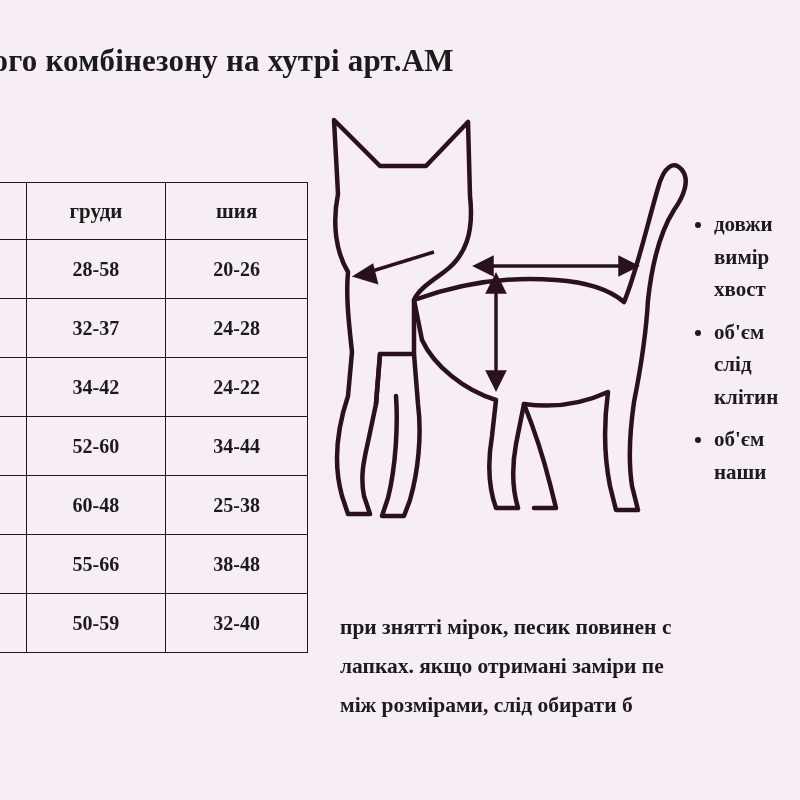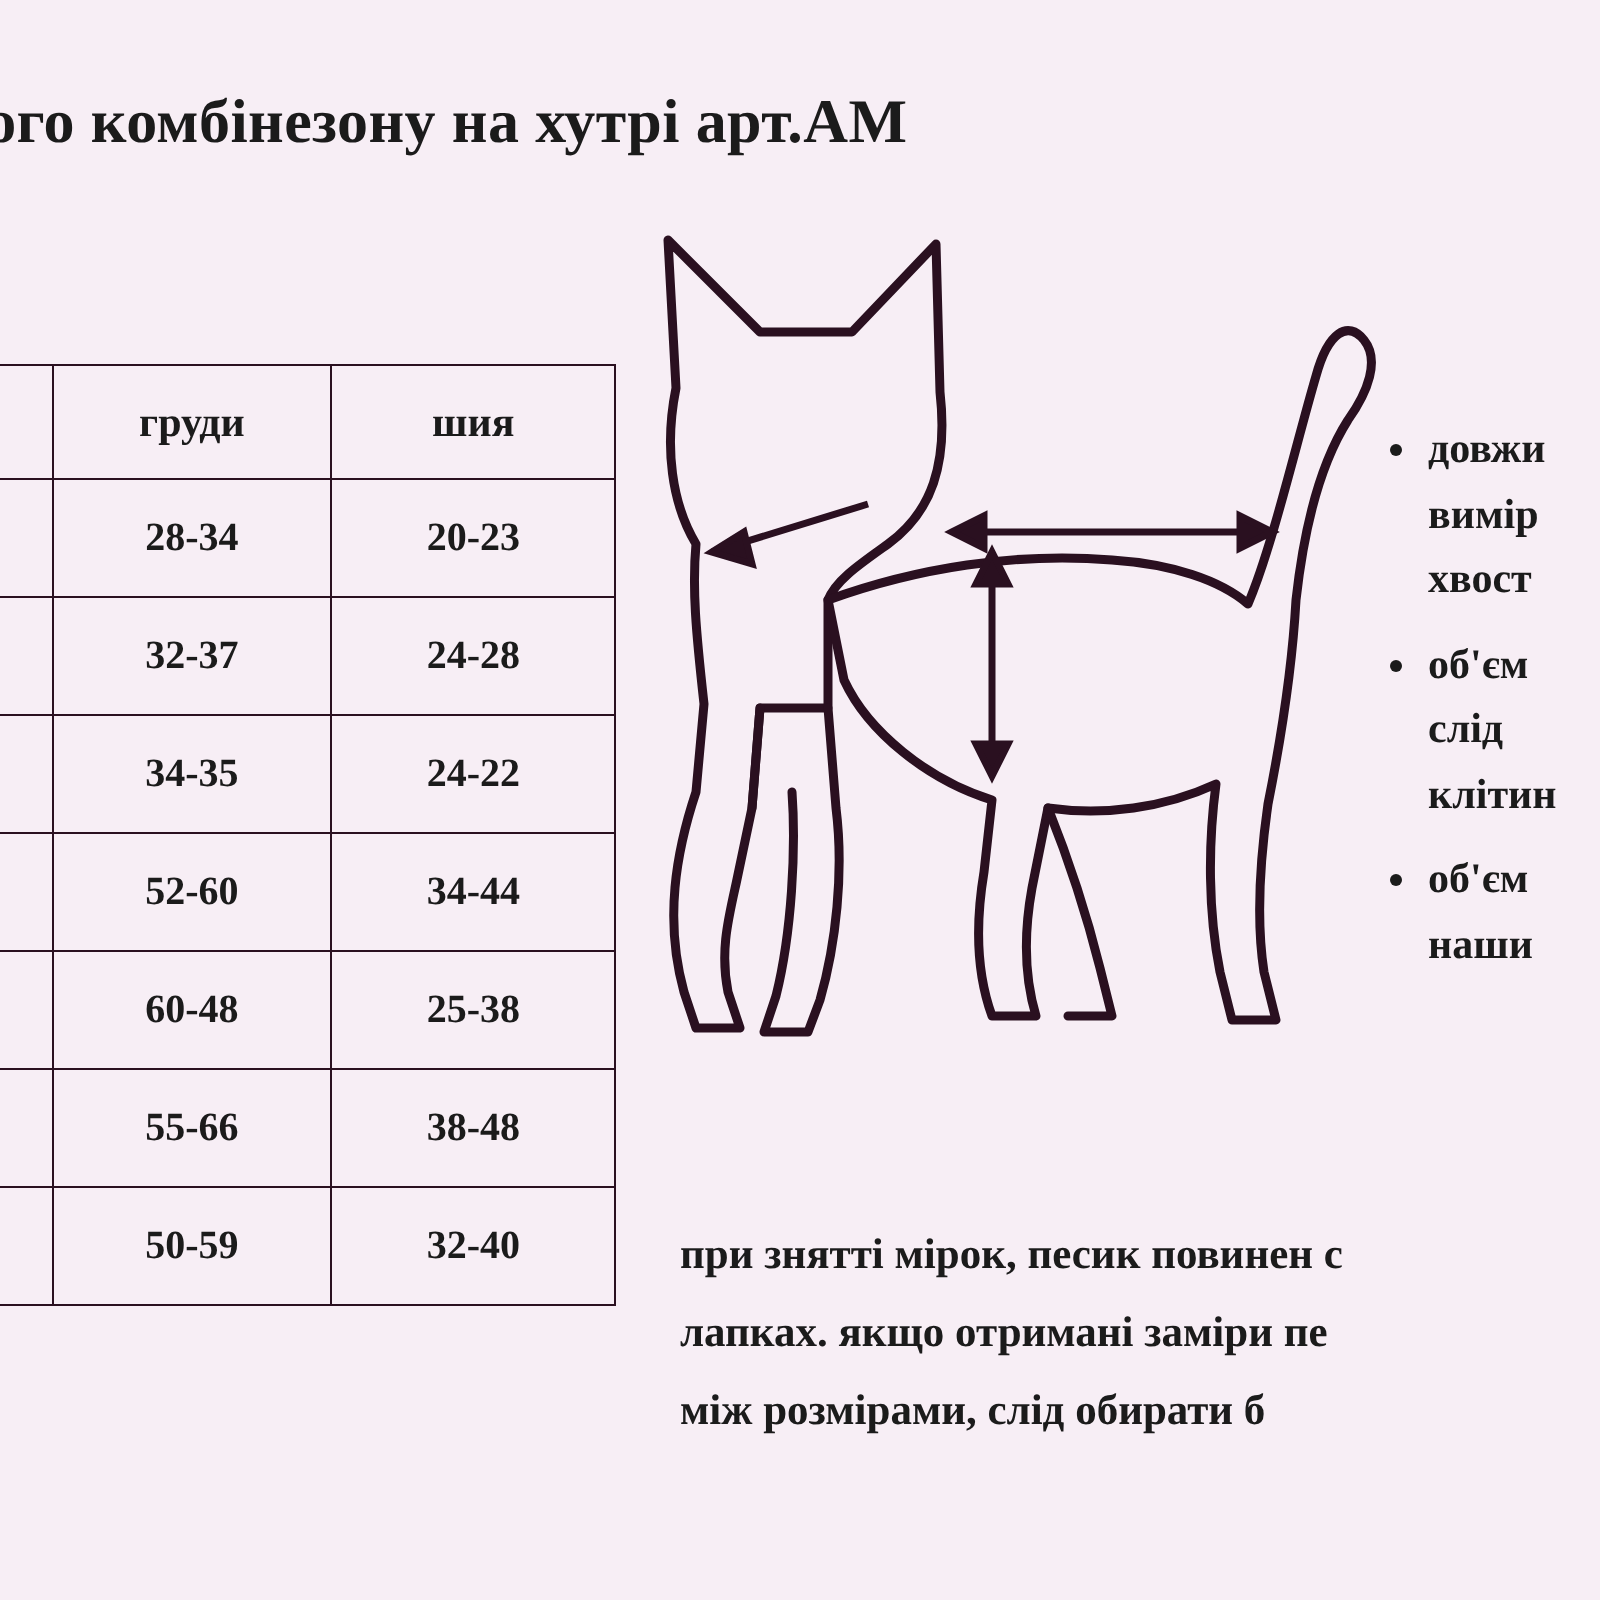--- a/index.html
+++ b/index.html
@@ -123,31 +123,31 @@
       <thead>
         <tr>
           <th>а</th>
           <th>груди</th>
           <th>шия</th>
         </tr>
       </thead>
       <tbody>
         <tr>
           <td></td>
-          <td>28-34</td>
-          <td>20-23</td>
+          <td>28-58</td>
+          <td>20-26</td>
         </tr>
         <tr>
           <td></td>
           <td>32-37</td>
           <td>24-28</td>
         </tr>
         <tr>
           <td></td>
-          <td>34-35</td>
+          <td>34-42</td>
           <td>24-22</td>
         </tr>
         <tr>
           <td></td>
           <td>52-60</td>
           <td>34-44</td>
         </tr>
         <tr>
           <td></td>
           <td>60-48</td>

